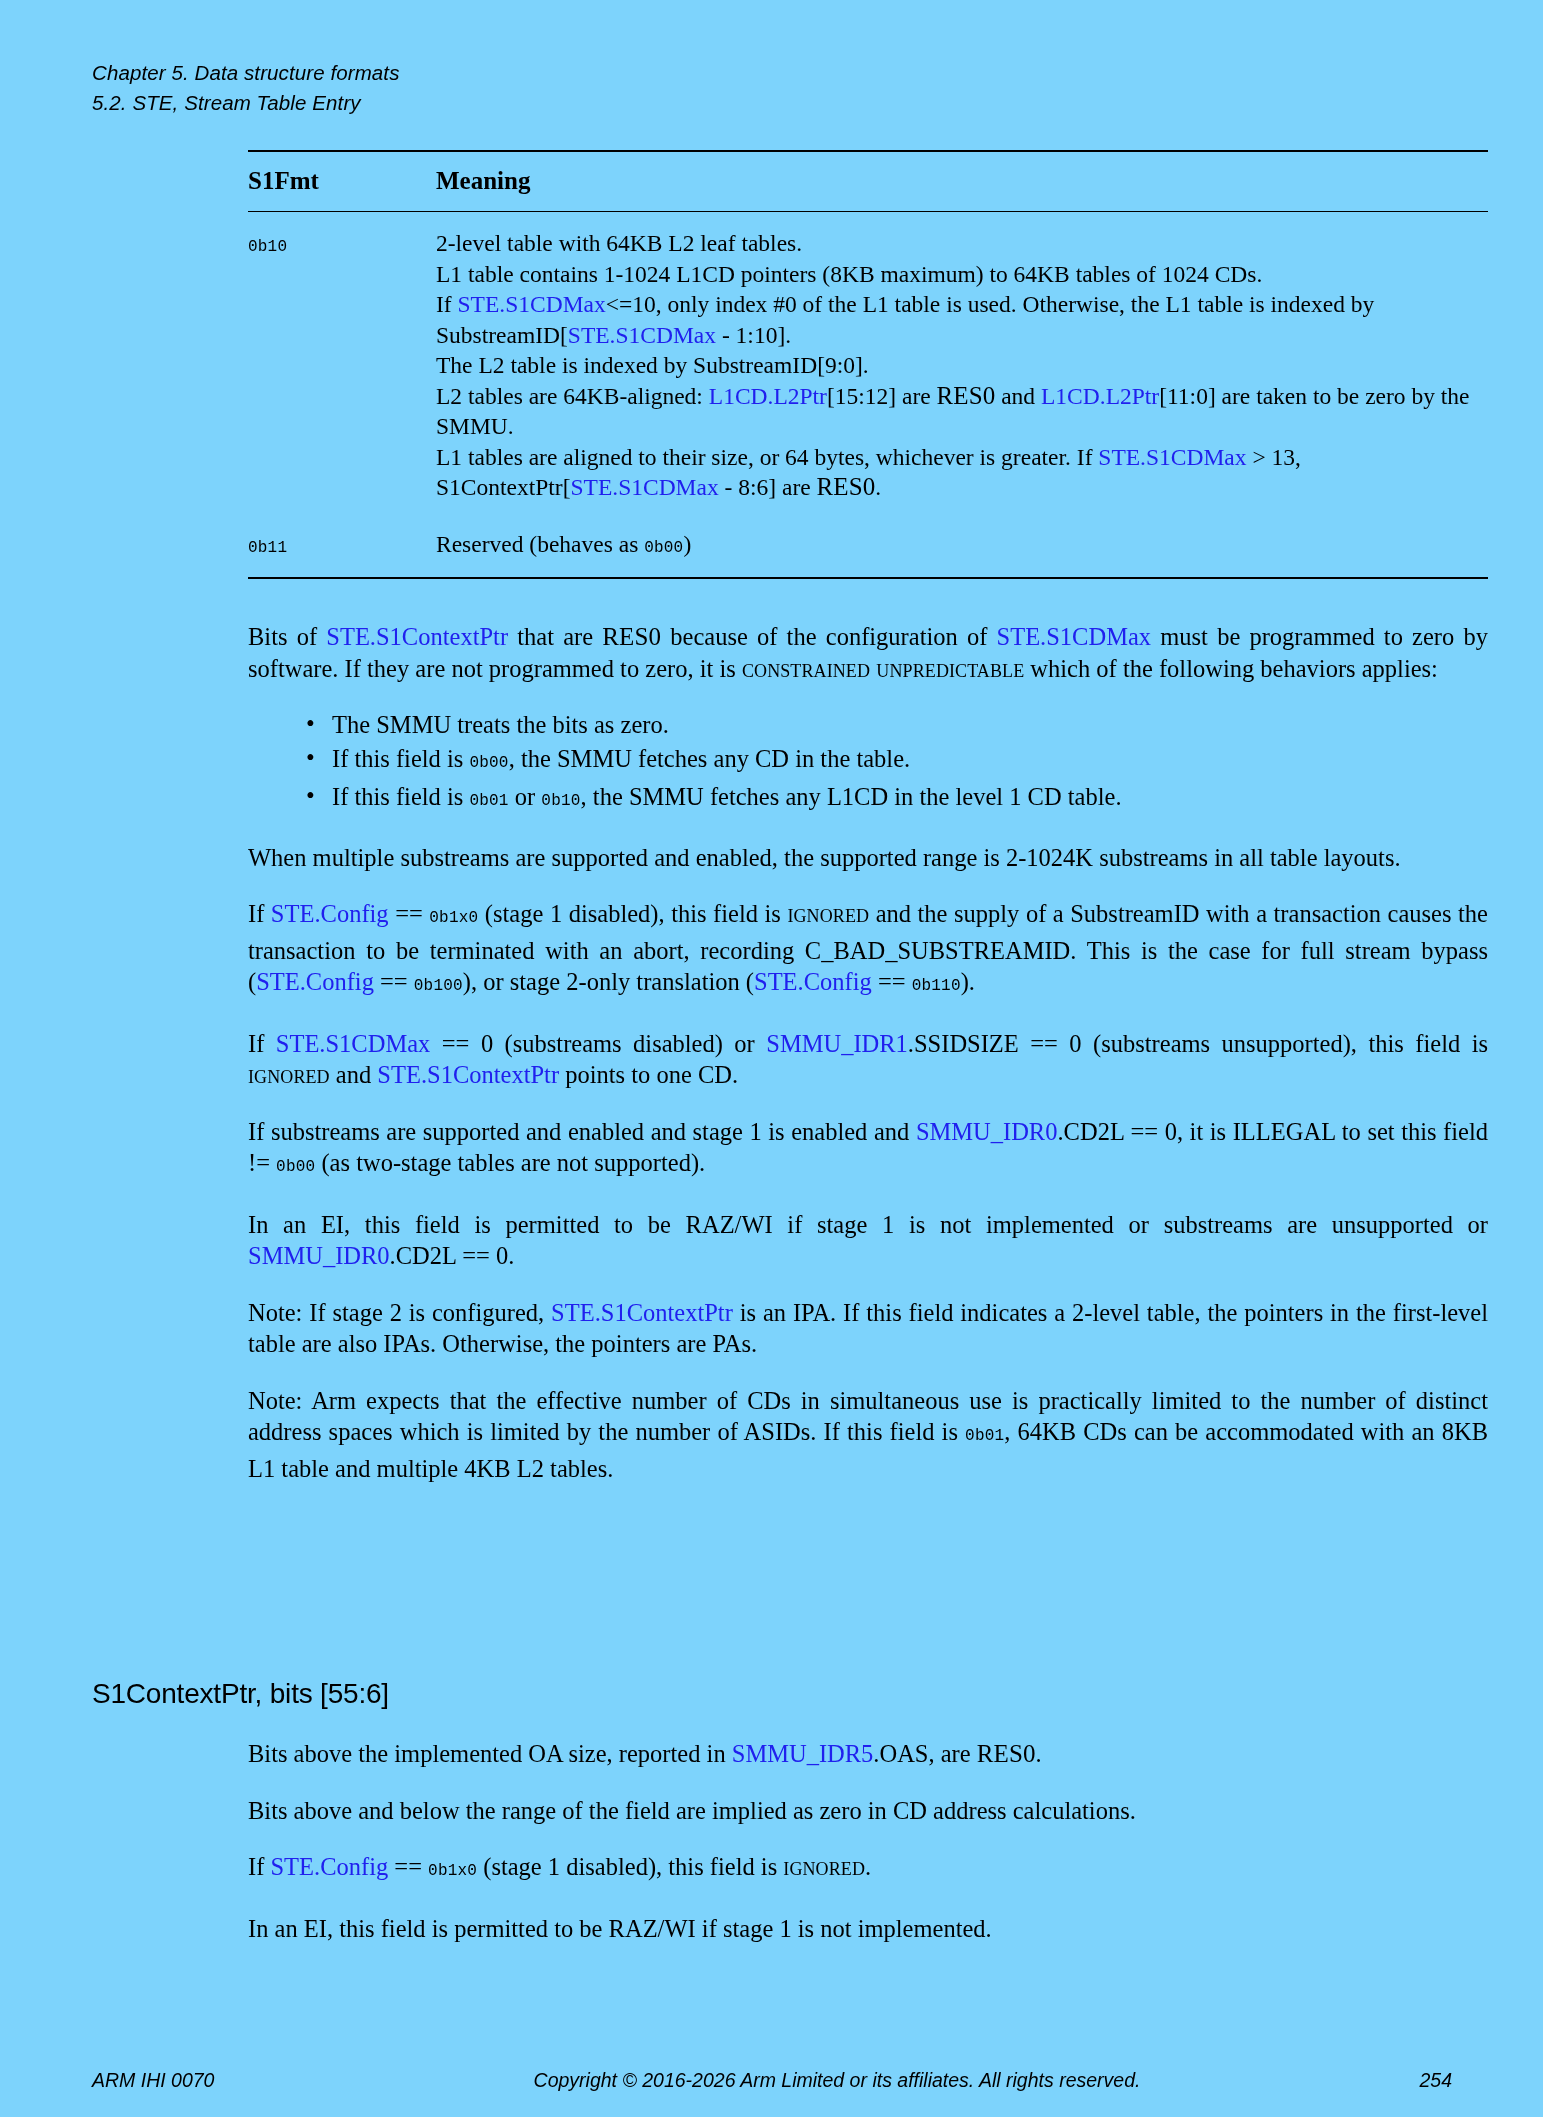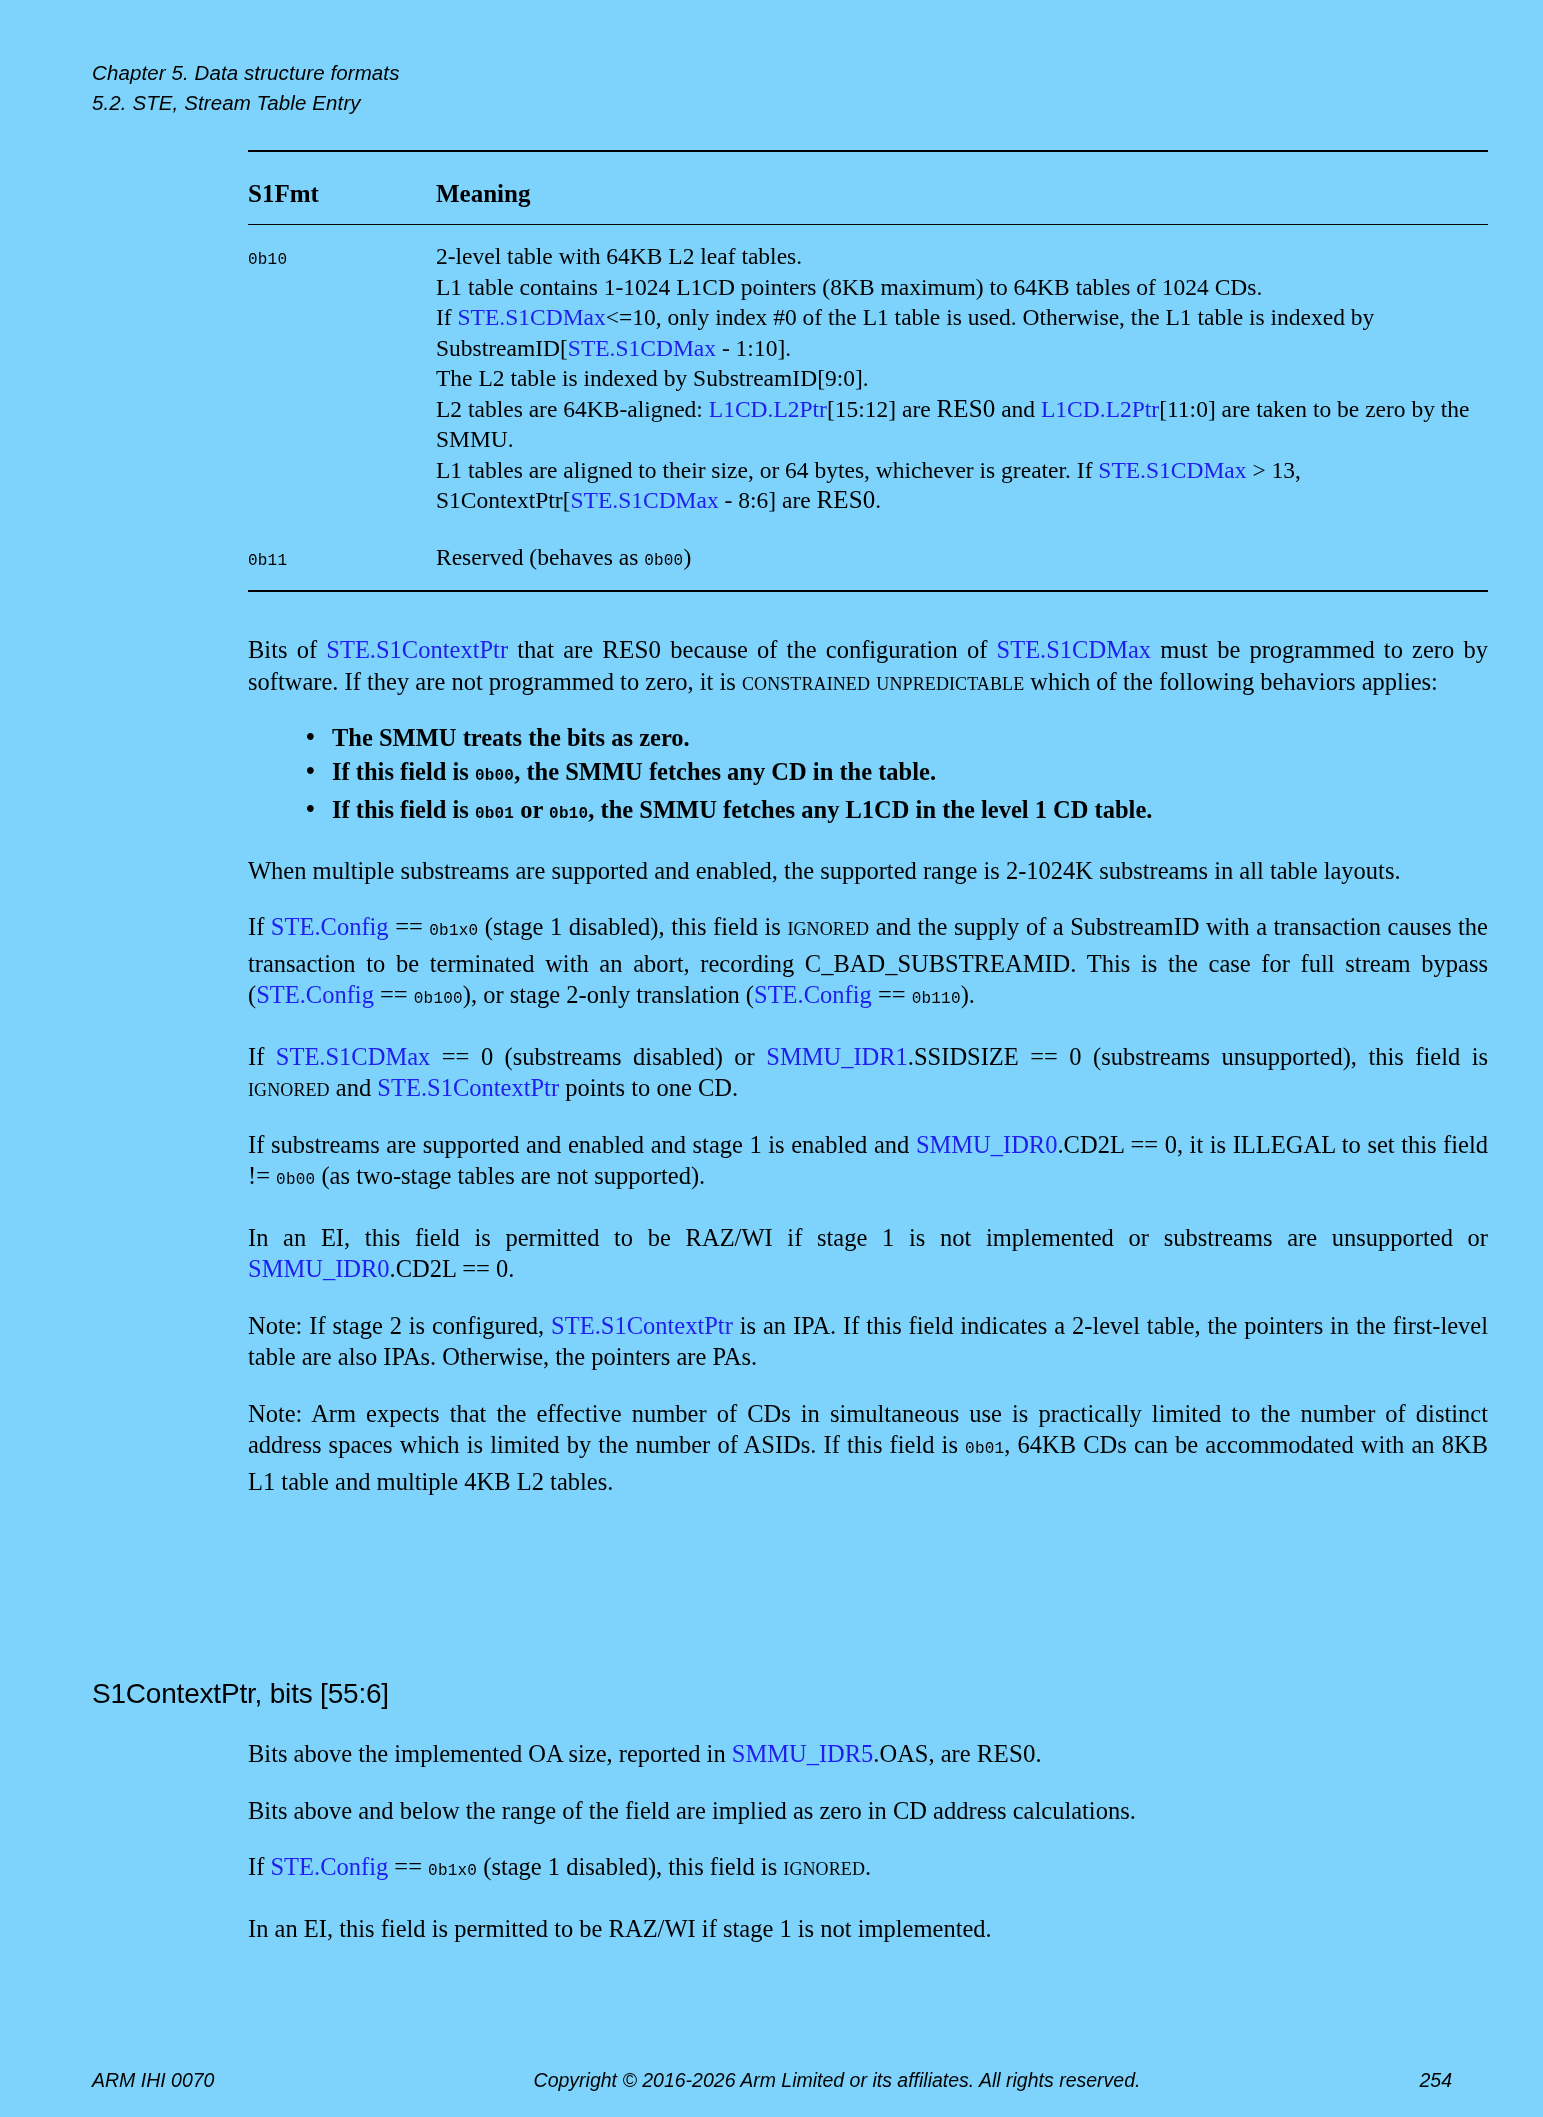--- a/index.html
+++ b/index.html
@@ -63,21 +63,20 @@
   }
   .tc-val {
     flex: 1;
     box-sizing: border-box;
   }
   .thead .tc-key, .thead .tc-val {
     font-weight: bold;
     font-size: 25px;
     line-height: 30px;
     padding: 14px 0 15px 0;
-    margin-top: 13px;
   }
   .tbody-row .tc-key, .tbody-row .tc-val {
     font-size: 23.5px;
     line-height: 30.5px;
     padding: 16px 0 14px 0;
   }
   .tbody-row.second .tc-key, .tbody-row.second .tc-val {
     padding: 12px 0 14px 0;
   }
   .mono {
@@ -106,21 +105,20 @@
     margin: 2px 0 24px 0;
     padding: 0 0 0 58px;
     list-style: none;
   }
   ul.bl li {
     font-size: 24.5px;
     line-height: 31.5px;
     margin: 0 0 2px 0;
     position: relative;
     padding-left: 26px;
-    font-weight: bold;
   }
   ul.bl li::before {
     content: "\2022";
     position: absolute;
     left: 0;
     top: -1px;
     font-size: 25px;
   }
 
   h2.sect {

